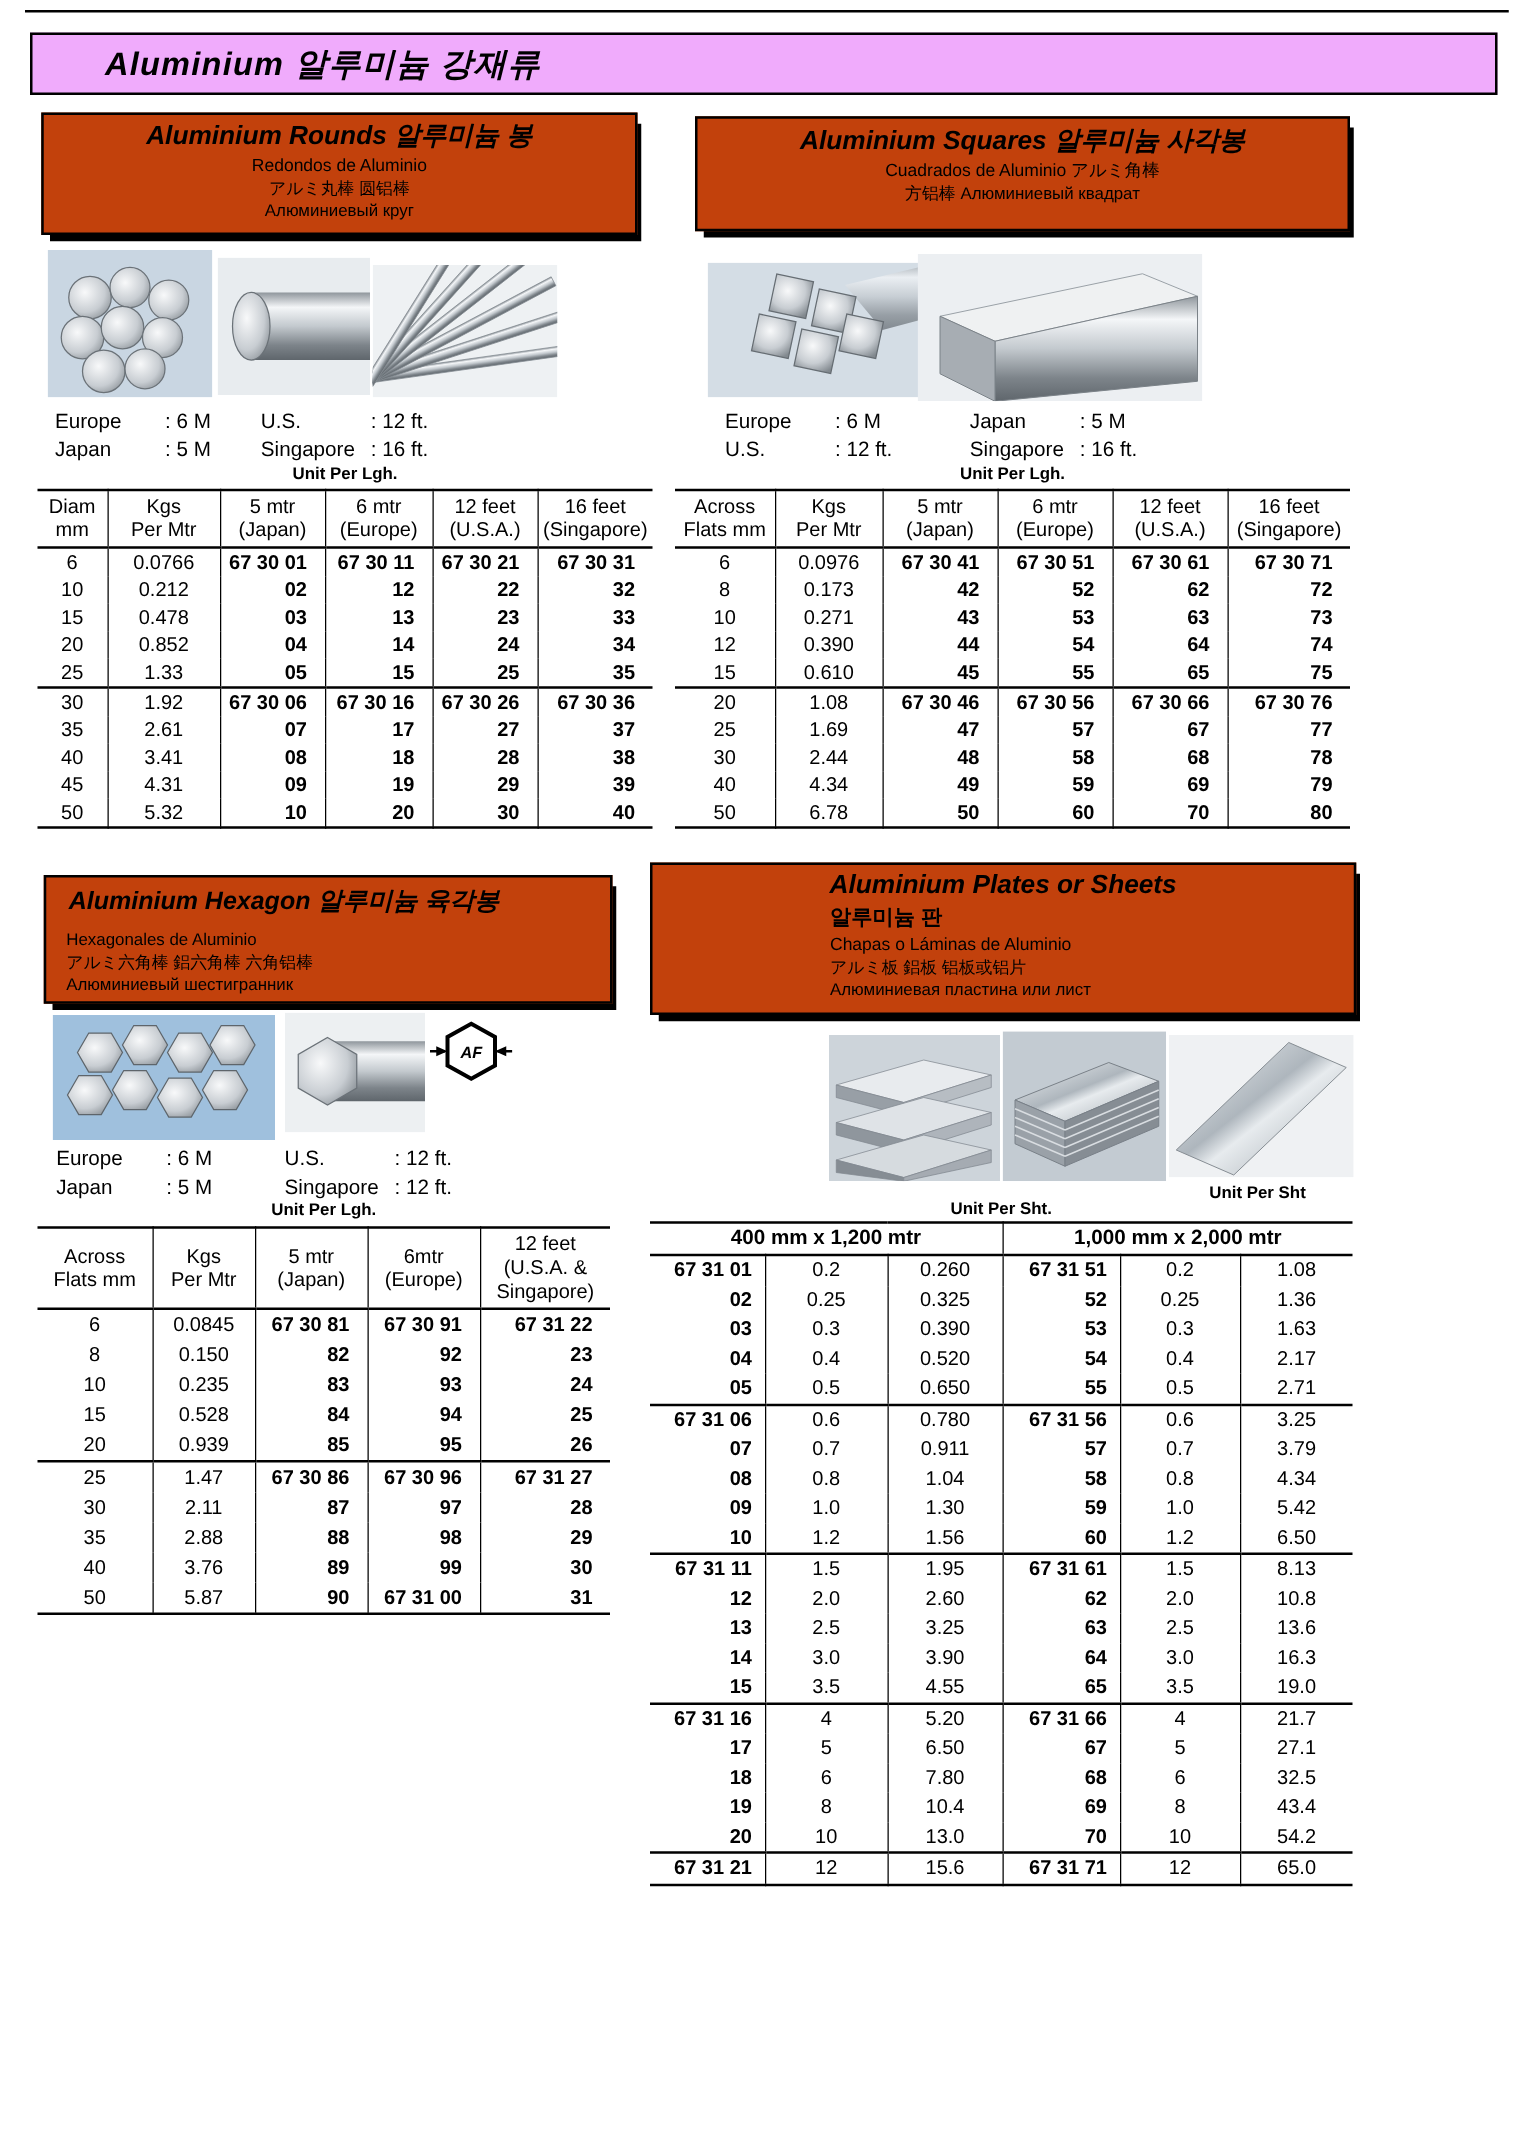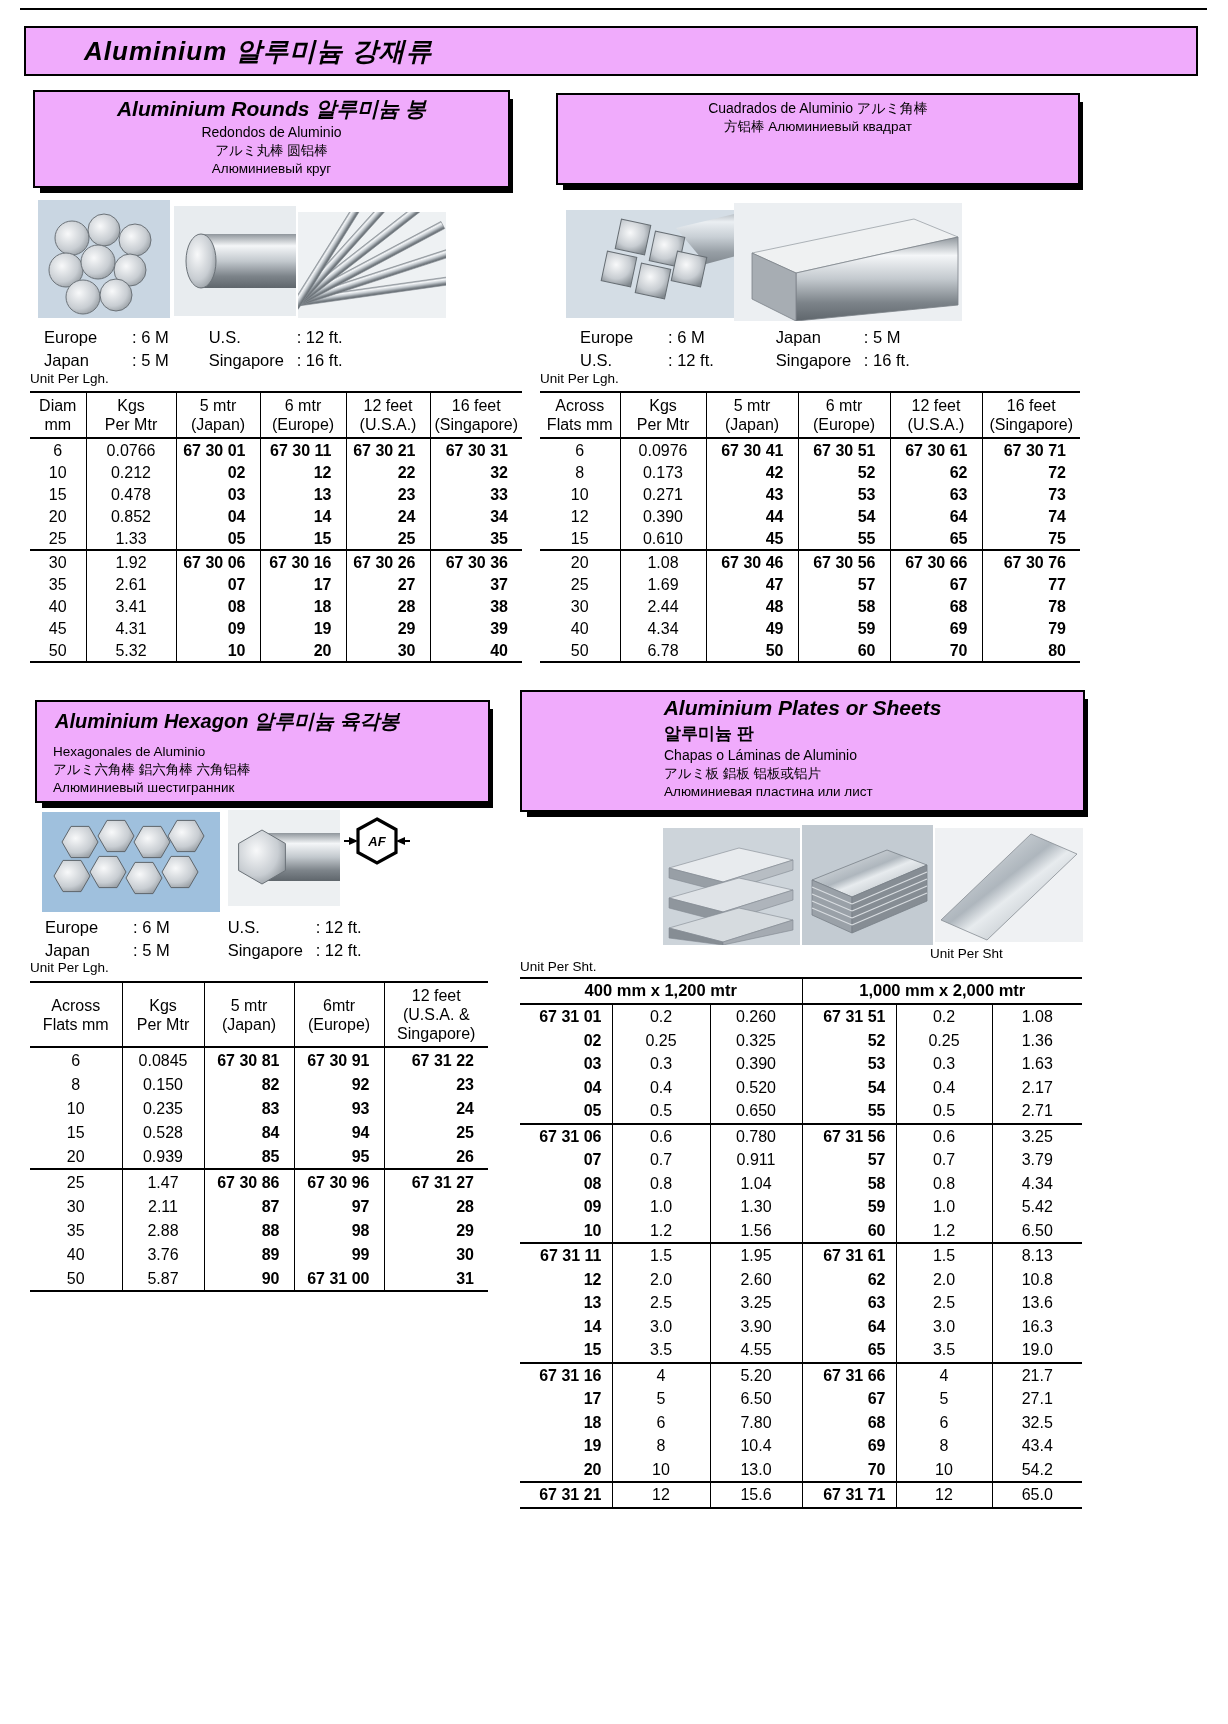--- a/index.html
+++ b/index.html
@@ -9,21 +9,21 @@
 
   .top-rule { position:absolute; left:20px; top:8px; width:1187px; border-top:2.5px solid #000; }
 
   
   .main-header { position:absolute; left:24px; top:26px; width:1174px; height:50px;
     background:#97f countryside; }
   .main-header { background:#f0abfc; border:2.5px solid #000; display:flex; align-items:center; }
   .main-title { font-size:26px; font-weight:bold; font-style:italic; padding-left:58px; letter-spacing:1px; }
 
   
-  .sec-head { position:absolute; background:#f0abfc; border:2px solid #000; box-shadow:5px 7px 0 -2px #000; }
+  .sec-head { position:absolute; background:#c2410c; border:2px solid #000; box-shadow:5px 7px 0 -2px #000; }
   .rounds-head { left:33px; top:90px; width:477px; height:98px; text-align:center; padding-top:3px; }
   .squares-head { left:556px; top:93px; width:524px; height:92px; text-align:center; padding-top:4px; }
   .hex-head { left:35px; top:700px; width:455px; height:103px; text-align:left; padding-top:5px; }
   .plates-head { left:520px; top:690px; width:565px; height:122px; padding-top:2px; }
 
   .sec-title { font-size:21px; font-weight:bold; font-style:italic; line-height:28px; }
   .sec-sub { font-size:13.5px; line-height:18px; }
   .sec-sub-es { font-size:14px; line-height:19px; }
   .hex-head .sec-title { padding-left:18px; font-size:20px; margin-bottom:8px; }
   .hex-head .sec-sub, .hex-head .sec-sub-es { padding-left:16px; text-align:left; }
@@ -48,21 +48,21 @@
 
   
   .lens { position:absolute; display:flex; font-size:16.5px; }
   .rounds-lens { left:44px; top:326px; gap:40px; }
   .squares-lens { left:580px; top:326px; gap:62px; }
   .hex-lens { left:45px; top:916px; gap:58px; }
   .len-line { line-height:23px; white-space:nowrap; }
   .len-label { display:inline-block; min-width:88px; }
 
   
-  .unit-label { position:absolute; font-size:13.5px; text-align:left; }
+  .unit-label { position:absolute; font-size:13.5px; text-align:center;font-weight:bold; }
   .rounds-unit { left:30px; top:371px; width:492px; }
   .squares-unit { left:540px; top:371px; width:540px; }
   .hex-unit { left:30px; top:960px; width:458px; }
   .plates-unit-img { left:930px; top:946px; width:152px; }
   .plates-unit { left:520px; top:959px; width:562px; }
 
   
   .data-table { position:absolute; border-collapse:collapse; table-layout:fixed; font-size:16px;
     border-top:2.2px solid #000; border-bottom:2.5px solid #000; }
   .data-table th, .data-table td { border-left:1.6px solid #000; vertical-align:middle; }
@@ -267,20 +267,21 @@
           <td class="c-kgs">5.32</td>
           <td class="c-code">10</td>
           <td class="c-code">20</td>
           <td class="c-code">30</td>
           <td class="c-code">40</td>
         </tr>
       </tbody>
     </table>
 
   <div class="sec-head squares-head">
+    <div class="sec-title">Aluminium Squares  알루미늄 사각봉</div>
     <div class="sec-sub-es">Cuadrados de Aluminio      アルミ角棒</div>
     <div class="sec-sub">方铝棒      Алюминиевый квадрат</div>
   </div>
 
   <div class="photo s-photo1">
     <svg viewBox="0 0 185 108" preserveAspectRatio="none">
       <rect width="185" height="108" fill="#d4dde5"></rect>
       <polygon points="110,18 185,0 185,42 140,54" fill="url(#gCyl)" opacity="0.7"></polygon>
       <g stroke="#666d73" stroke-width="1">
         <rect x="52" y="12" width="30" height="30" fill="url(#gEnd)" transform="rotate(12 67 27)"></rect>

